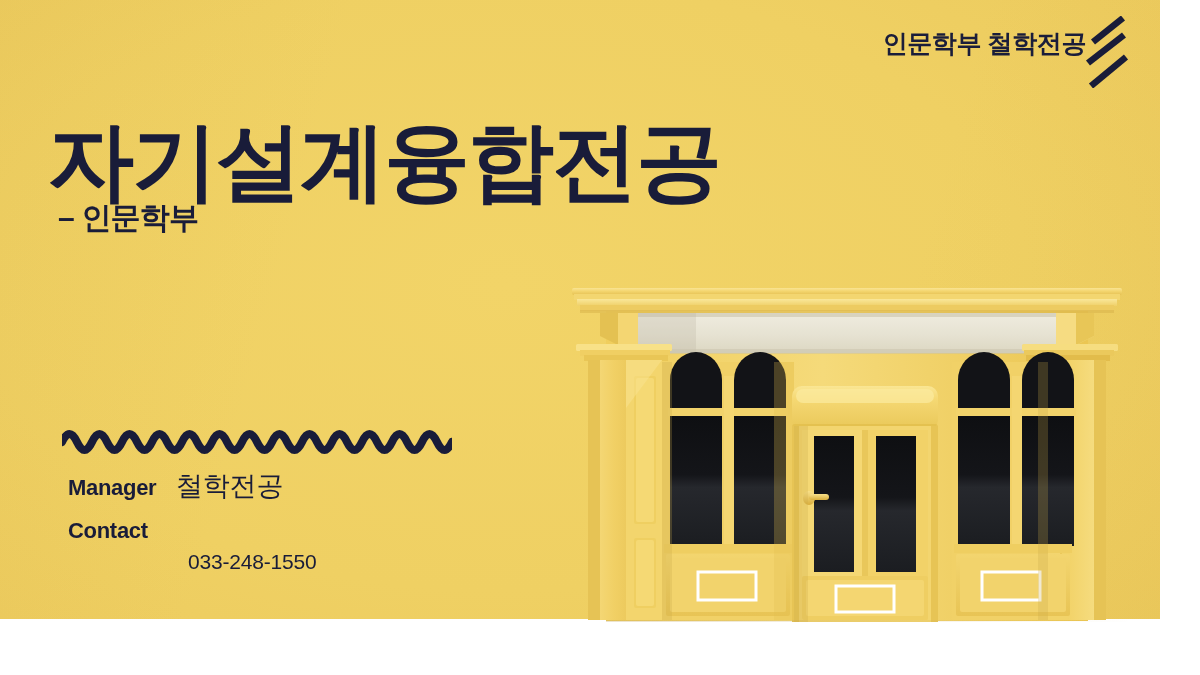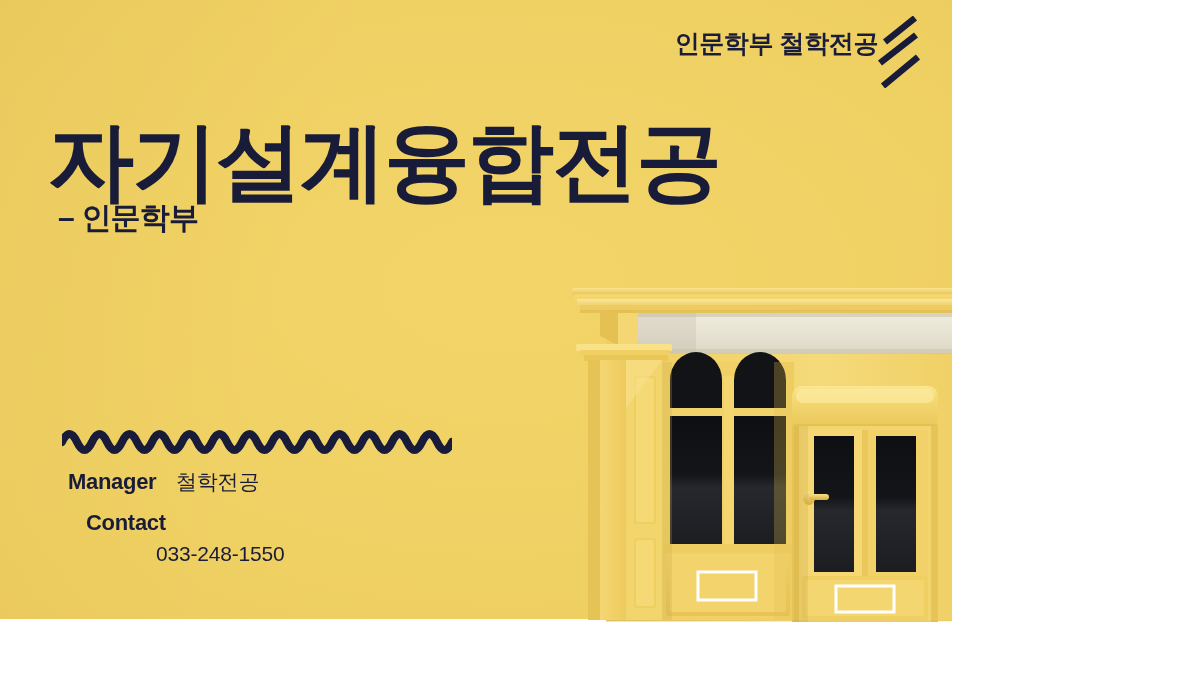--- a/index.html
+++ b/index.html
@@ -4,21 +4,21 @@
 <title>자기설계융합전공 - 철학전공</title>
 <style>
   * { margin:0; padding:0; box-sizing:border-box; }
   html,body { width:1200px; height:675px; overflow:hidden; }
   body {
     font-family:"Liberation Sans","DejaVu Sans",sans-serif;
     background:#ffffff;
   }
   .slide {
     position:relative;
-    width:952px; height:675px;
+    width:1160px; height:675px;
     background:#fde047;
     overflow:hidden;
   }
   
   .bg-yellow {
     position:absolute; left:0; top:0;
     width:1200px; height:619px;
     background:
       radial-gradient(115% 130% at 42% 46%, #F2D468 0%, #EFD063 38%, #EBC85B 72%, #E6C254 100%);
   }
@@ -76,27 +76,27 @@
     position:absolute; left:68px; top:468px;
     color:#191C39;
   }
   .c-row { display:flex; align-items:baseline; margin-bottom:14px; }
   .c-key {
     font-size:22px; font-weight:800;
     letter-spacing:-.3px;
     width:108px; flex:0 0 108px;
   }
   .c-val {
-    font-size:21px; font-weight:400;
+    font-size:27px; font-weight:400;
     letter-spacing:-.2px;
   }
   .c-val.korean { font-weight:500; }
-  .c-row.second { margin-bottom:6px;margin-left:18px; }
+  .c-row.second { margin-bottom:6px; }
   .c-extra {
-    margin-left:88px;
+    margin-left:120px;
     font-size:21px; font-weight:400;
     letter-spacing:-.2px;
   }
 
   
   .shop {
     position:absolute; left:566px; top:276px;
     width:562px; height:346px;
   }
   .shop svg { display:block; }

